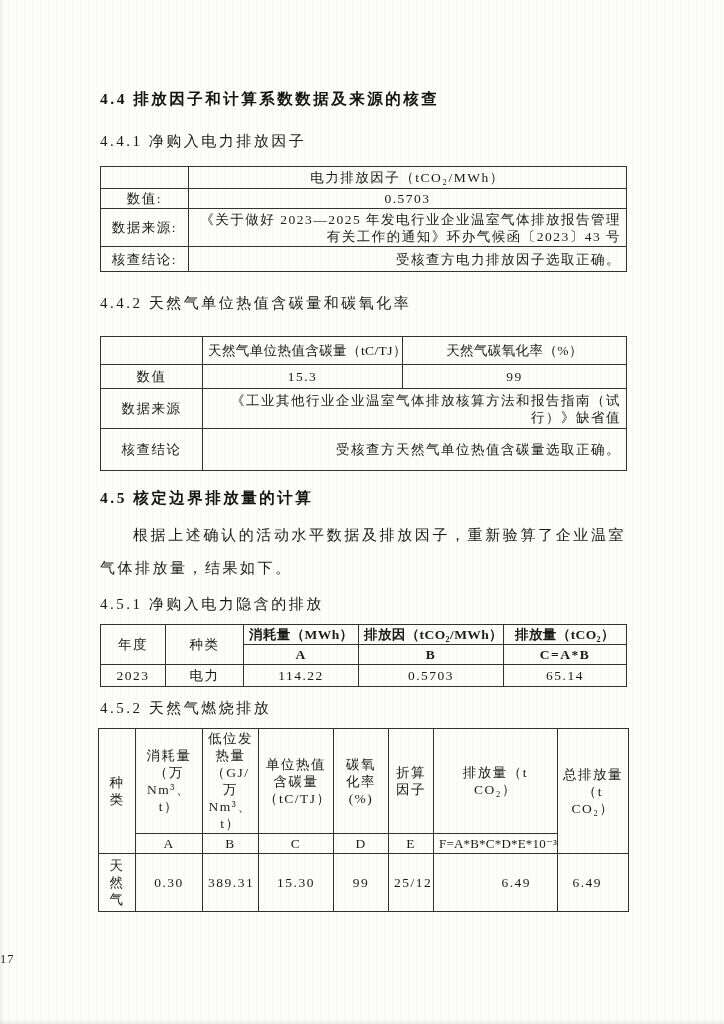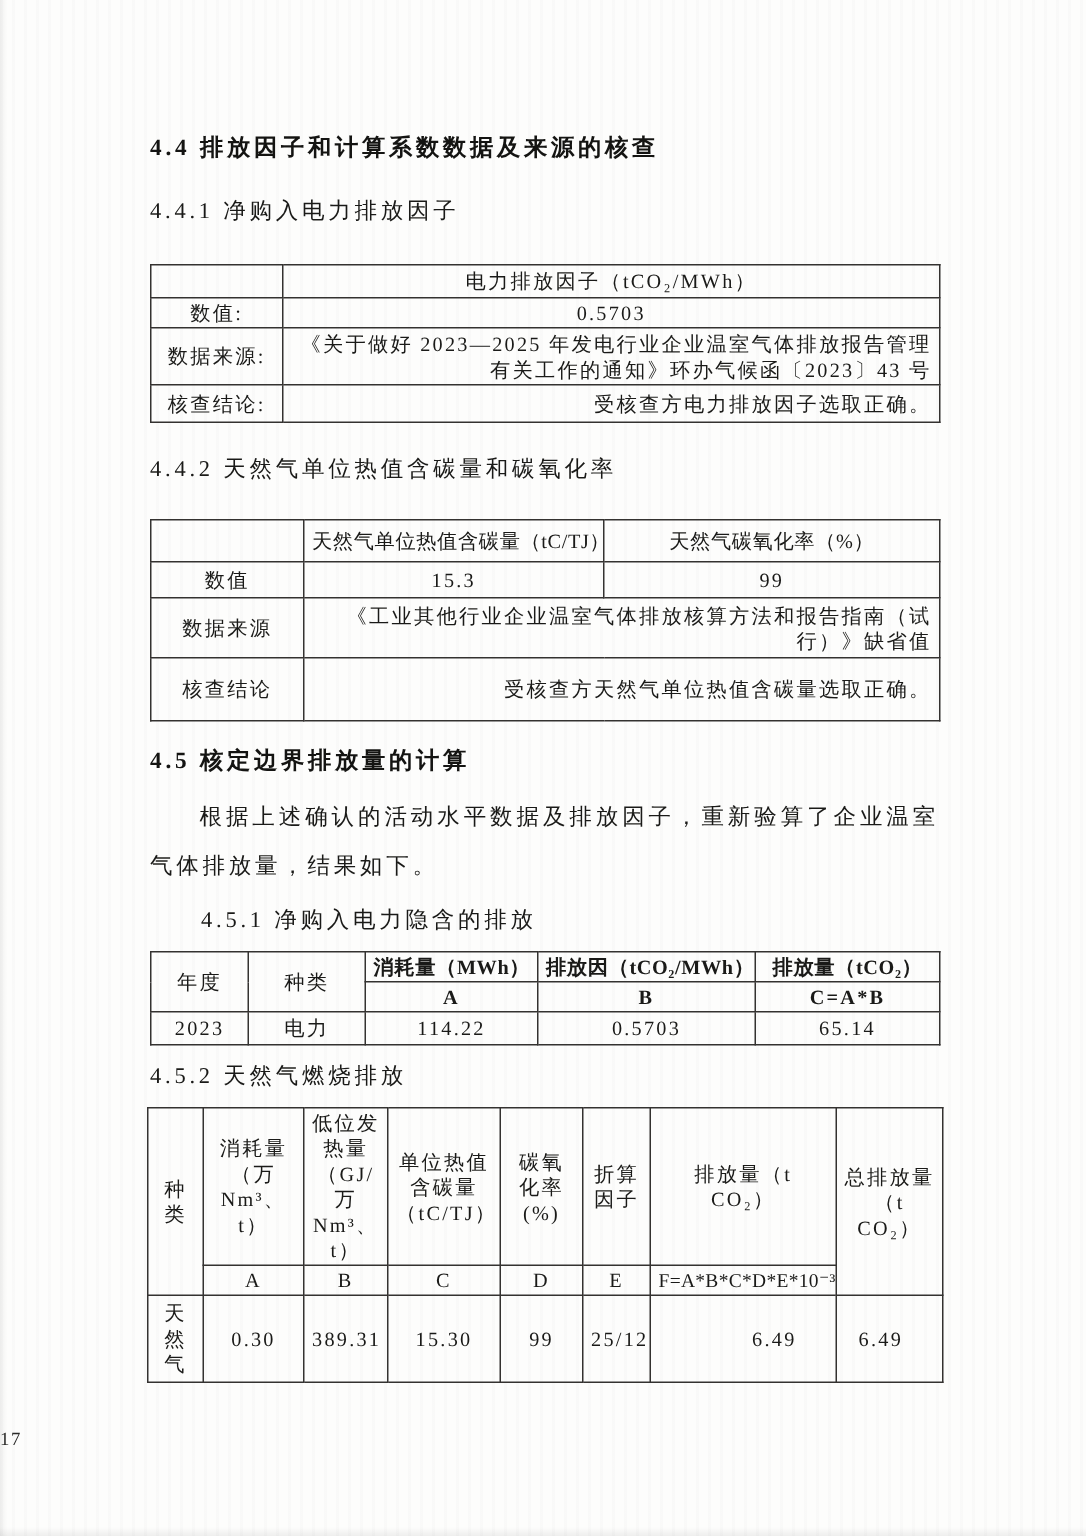--- a/index.html
+++ b/index.html
@@ -35,21 +35,21 @@
     margin:20px 0 0 0; font-size:15px; font-weight:normal;
     letter-spacing:2.5px; line-height:22px; color:#1a1a18;
   }
   .para {
     margin:10px 0 0 0; font-size:15px; line-height:33px;
     letter-spacing:2.5px; text-indent:2.2em; text-align:justify;
     color:#1a1a18;
   }
   table {
     border-collapse:collapse; table-layout:fixed;
-    margin-top:24px;
+    margin-top:14px;
   }
   td {
     border:1px solid #343230;
     font-size:13.5px; line-height:17px; letter-spacing:1.5px;
     padding:1px 5px; text-align:center; vertical-align:middle;
     color:#1a1a18; overflow:hidden;
   }
   .ta-left  { text-align:right; }
   .ta-right { text-align:right; padding-right:26px; }
   .bold     { font-weight:bold;text-align:center; }
@@ -127,21 +127,21 @@
         <td>核查结论</td>
         <td class="ta-left" colspan="2">受核查方天然气单位热值含碳量选取正确。</td>
       </tr>
     </tbody>
       </table>
 
     <h1 class="h-sec" style="margin-top:16px;">4.5 核定边界排放量的计算</h1>
 
     <p class="para">根据上述确认的活动水平数据及排放因子，重新验算了企业温室气体排放量，结果如下。</p>
 
-    <h2 class="h-sub" style="margin-top:8px;margin-left:34px;">4.5.1 净购入电力隐含的排放</h2>
+    <h2 class="h-sub" style="margin-top:8px;">4.5.1 净购入电力隐含的排放</h2>
 
     <table class="t3" style="width:526px; margin-top:9px;">
       <colgroup>
         <col style="width:65px">
           <col style="width:78px">
           <col style="width:115px">
         <col style="width:145px">
           <col style="width:123px">
       </colgroup>
       <tbody>

